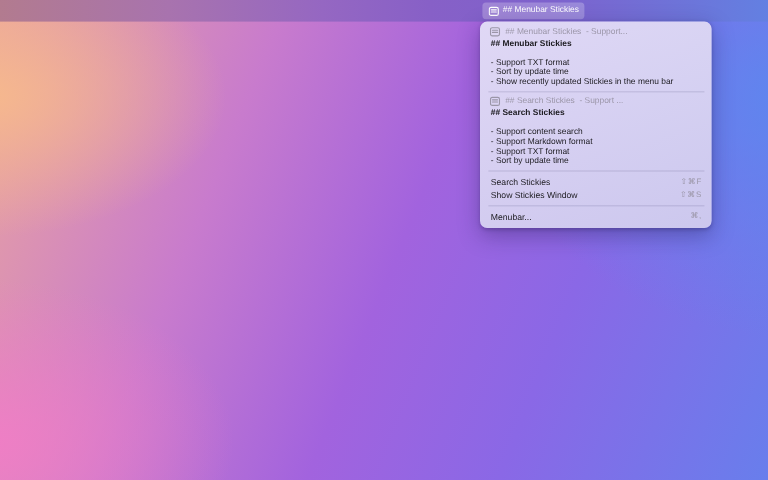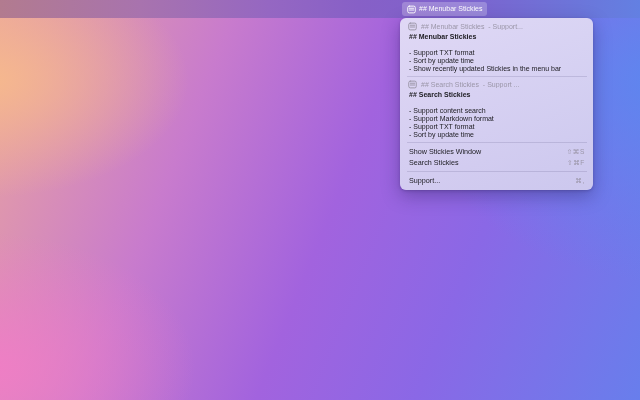--- a/index.html
+++ b/index.html
@@ -133,29 +133,29 @@
       <div class="blank-line"></div>
       <div class="sticky-line">- Support content search</div>
       <div class="sticky-line">- Support Markdown format</div>
       <div class="sticky-line">- Support TXT format</div>
       <div class="sticky-line">- Sort by update time</div>
     </div>
 
     <div class="sep"></div>
 
     <div class="menu-item">
+      <span>Search Stickies</span>
+      <span class="shortcut">⇧⌘F</span>
+    </div>
+    <div class="menu-item">
       <span>Show Stickies Window</span>
       <span class="shortcut">⇧⌘S</span>
-    </div>
-    <div class="menu-item">
-      <span>Search Stickies</span>
-      <span class="shortcut">⇧⌘F</span>
     </div>
 
     <div class="sep"></div>
 
     <div class="menu-item">
-      <span>Support...</span>
+      <span>Menubar...</span>
       <span class="shortcut">⌘,</span>
     </div>
 
   </div>
 </div>
 
 </body></html>

